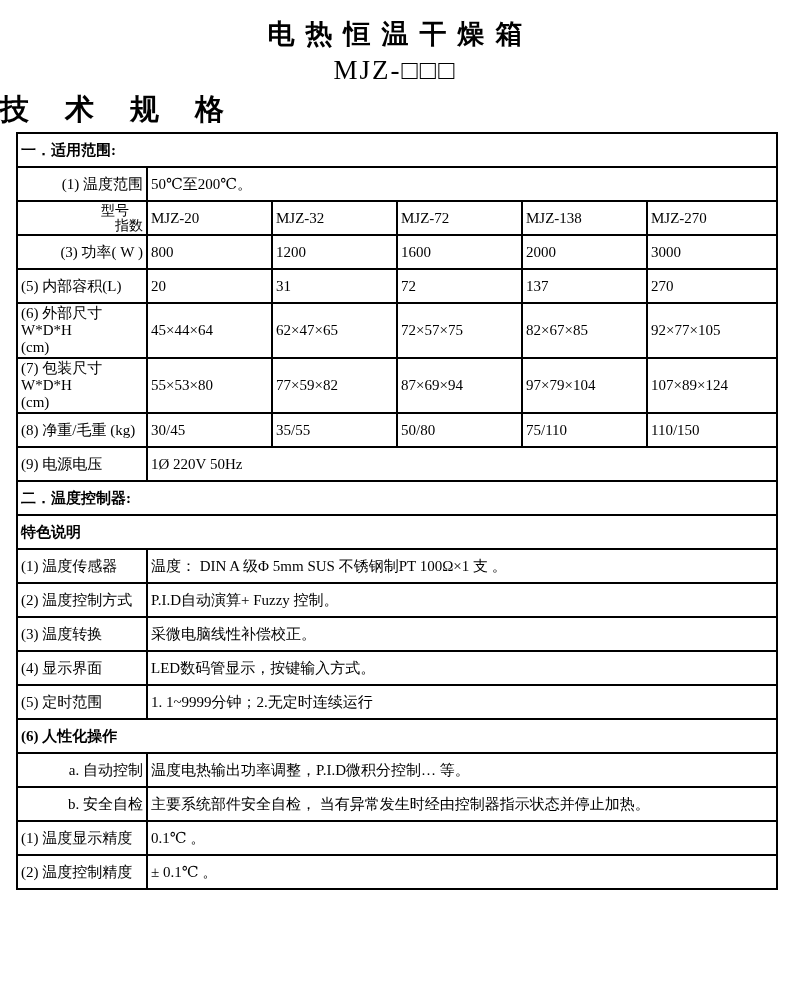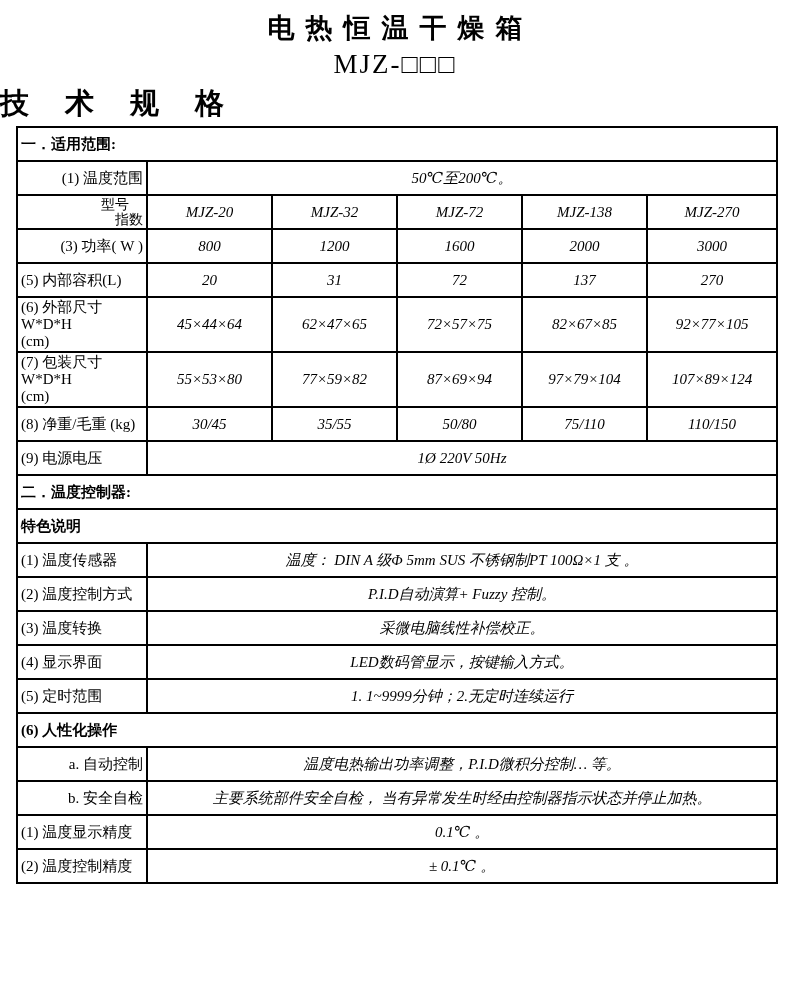--- a/index.html
+++ b/index.html
@@ -2,41 +2,41 @@
 <html><head>
 <meta charset="utf-8">
 <style>
   html, body { margin:0; padding:0; background:#ffffff; }
   body {
     width:790px; height:989px; color:#000;
     font-family:"Liberation Serif","DejaVu Serif",serif;
     -webkit-font-smoothing:antialiased;
   }
   .doc { width:790px; }
-  .title { text-align:center; font-weight:bold; font-size:27px; padding-top:10px; line-height:36px; }
+  .title { text-align:center; font-weight:bold; font-size:27px; padding-top:16px; line-height:36px; }
   .title .ls { letter-spacing:11px; margin-right:-11px; display:inline-block; }
   .model-line { text-align:center; font-size:27px; line-height:37px; letter-spacing:2px; }
   .subtitle { text-align:left; font-weight:bold; font-size:29px; line-height:40px; }
   .subtitle .ls { letter-spacing:36px; margin-right:-36px; display:inline-block; }
 
   table.spec {
     border-collapse:collapse; table-layout:fixed;
     width:760px; margin:3px 0 0 16px;
     border:2px solid #000;
   }
   table.spec td {
     border:2px solid #000;
     height:30px; padding:1px 3px;
     font-size:15px; line-height:17px;
     vertical-align:middle; overflow:hidden;
   }
   td.sec { font-weight:bold; font-size:16px; padding-left:7px; }
   td.lab { text-align:left; }
   td.lab.center { text-align:right; }
-  td.val { text-align:center; font-size:16px; line-height:19px;font-style:italic; }
+  td.val { font-size:16px; line-height:19px; }
   td.corner { padding:1px 2px; }
   .corner-top { text-align:right; padding-right:14px; font-size:14px; line-height:15px; }
   .corner-bottom { text-align:right; padding-left:2px; font-size:14px; line-height:15px; }
 </style>
 </head>
 <body>
 
 <div class="doc">
   <div class="title">
     <span class="ls">电热恒温干燥箱</span>

